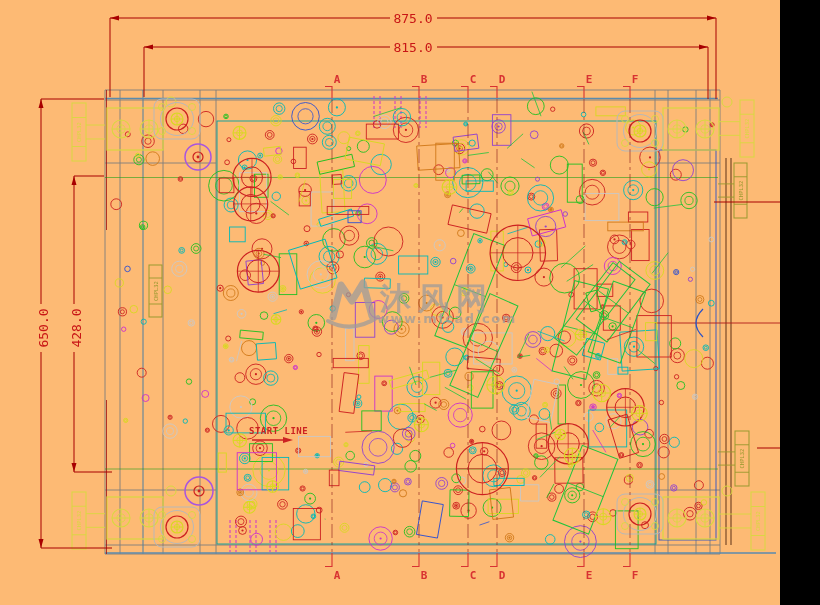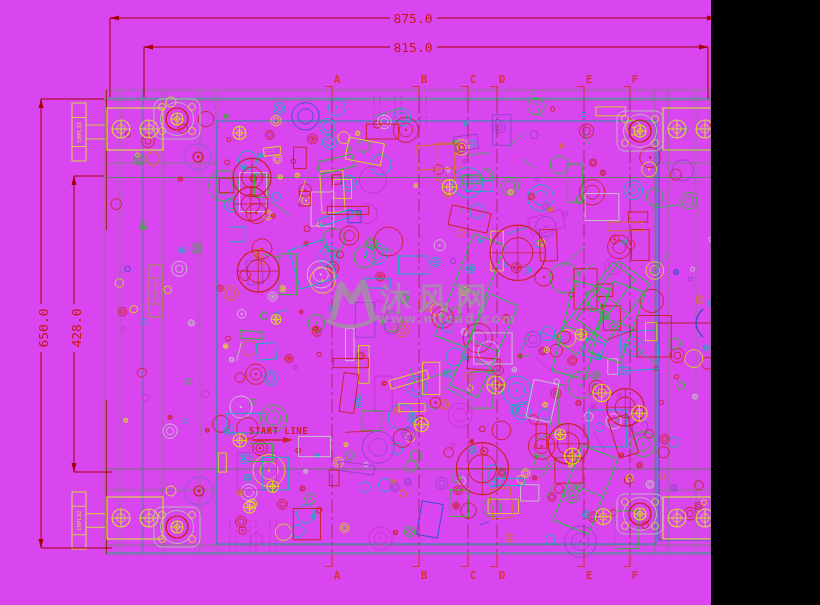--- a/index.html
+++ b/index.html
@@ -1,16 +1,16 @@
 <!DOCTYPE html>
 <html><head>
 <meta charset="utf-8">
 <style>
   html,body{margin:0;padding:0;background:#000;}
-  .canvas{position:relative;width:711px;height:605px;background:#d946ef;overflow:hidden;}
+  .canvas{position:relative;width:780px;height:605px;background:#fdba74;overflow:hidden;}
   svg{position:absolute;left:0;top:0;}
   text{font-family:"DejaVu Sans Mono","Liberation Mono",monospace;}
   .dimtxt{fill:#c81616;font-size:13px;}
   .dimtxt-v{fill:#c81616;font-size:13px;}
   .letter{fill:#d83232;font-size:11px;font-weight:bold;}
   .wm-brand{font-family:"DejaVu Sans","Liberation Sans",sans-serif;font-size:31px;font-weight:bold;letter-spacing:7px;fill:#9b9b9b;}
   .wm-site{font-family:"DejaVu Sans","Liberation Sans",sans-serif;font-size:13px;font-weight:bold;letter-spacing:1.5px;fill:#9b9b9b;}
   .startline{fill:#cc2222;font-size:9px;font-weight:bold;letter-spacing:.5px;}
 </style>
 </head>

